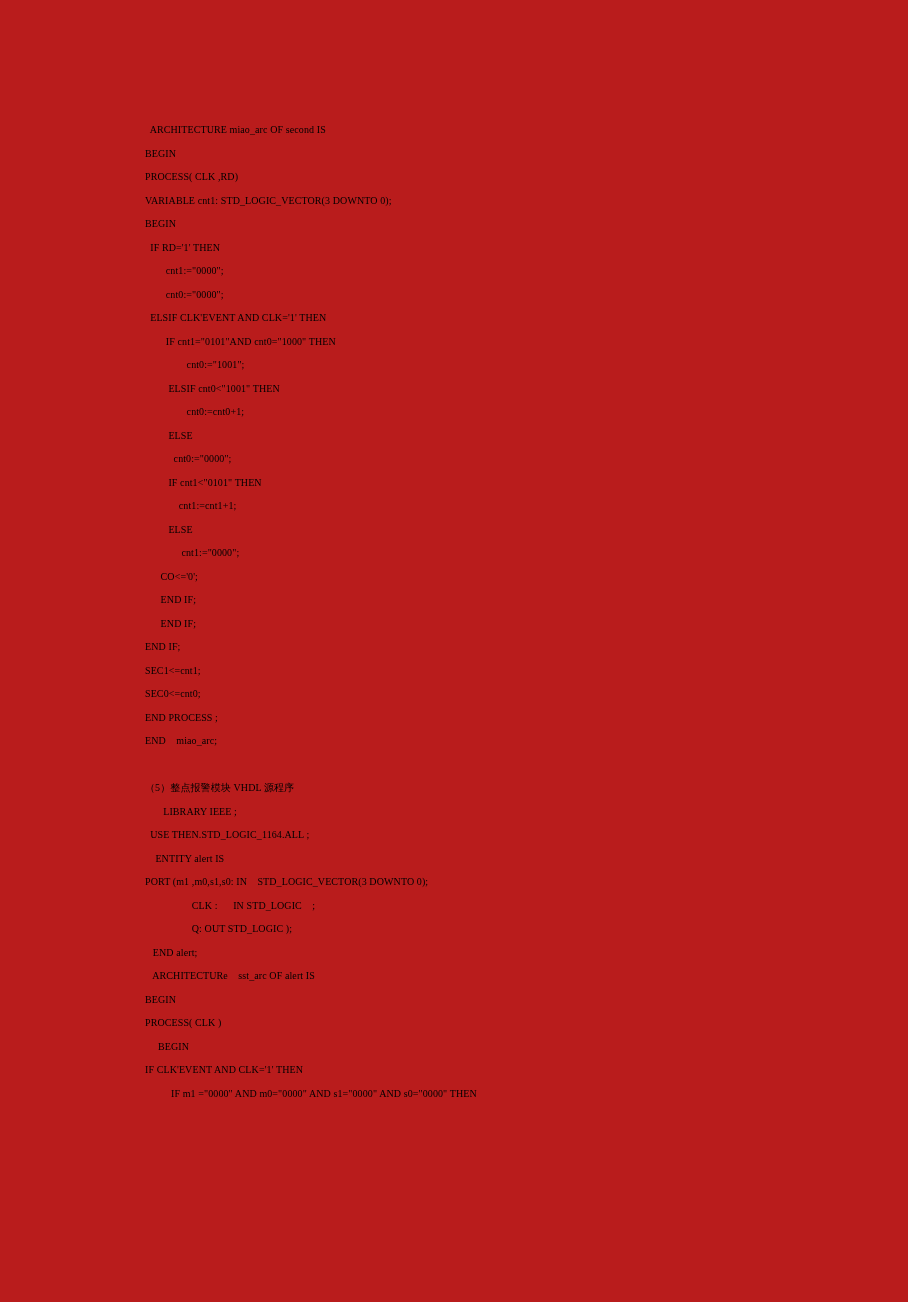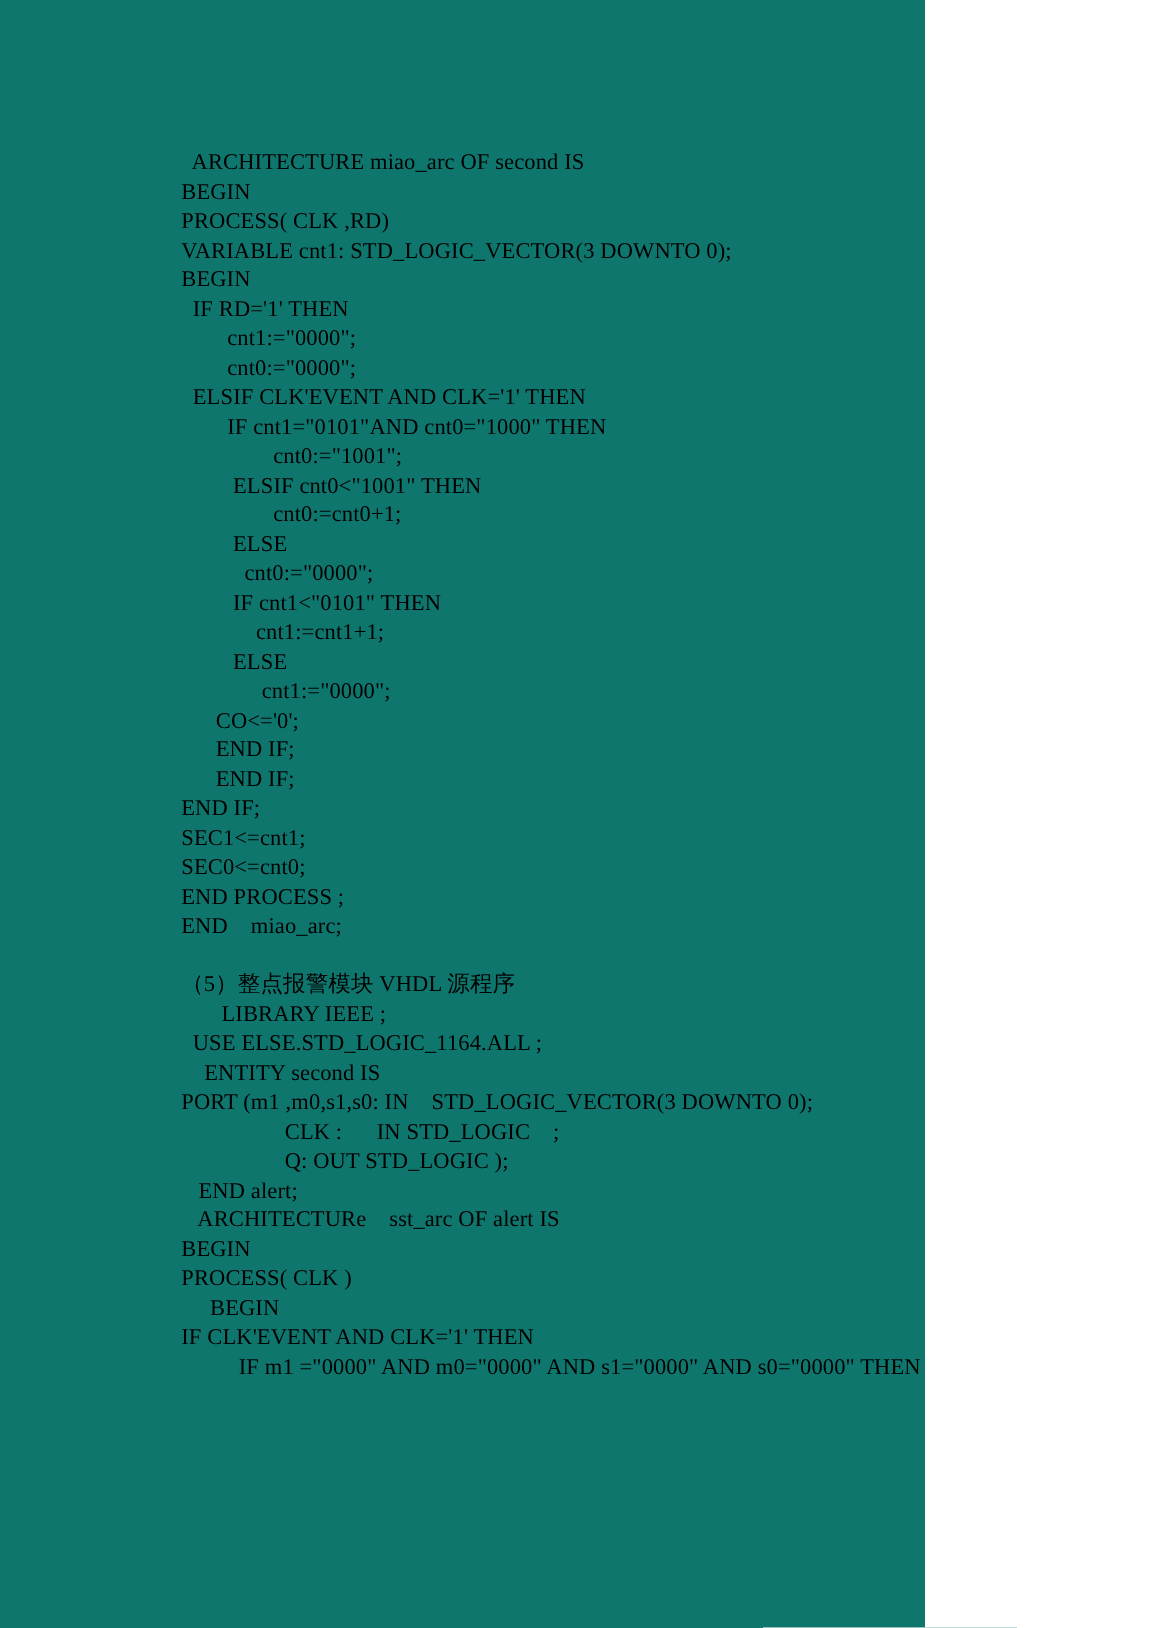--- a/index.html
+++ b/index.html
@@ -2,27 +2,27 @@
 <html><head>
 <meta charset="utf-8">
 <style>
   html, body {
     margin: 0;
     padding: 0;
     background: #ffffff;
     width: 920px;
   }
   .page {
-    width: 740px;
+    width: 908px;
     height: 1302px;
-    background: #0f766e;
+    background: #b91c1c;
     padding: 118px 0 0 145px;
     box-sizing: border-box;
     font-family: "Times New Roman", "SimSun", serif;
-    font-size: 18px;
+    font-size: 10px;
     color: #000;
     line-height: 23.5px;
   }
   .line {
     white-space: pre;
     letter-spacing: 0.1px;
   }
   .blank {
     height: 23.5px;
   }
@@ -55,22 +55,22 @@
       <div class="line">      END IF;</div>
       <div class="line">      END IF;</div>
       <div class="line">END IF;</div>
       <div class="line">SEC1&lt;=cnt1;</div>
       <div class="line">SEC0&lt;=cnt0;</div>
       <div class="line">END PROCESS ;</div>
       <div class="line">END    miao_arc;</div>
       <div class="blank"></div>
       <div class="line">（5）整点报警模块 VHDL 源程序</div>
       <div class="line">       LIBRARY IEEE ;</div>
-      <div class="line">  USE ELSE.STD_LOGIC_1164.ALL ;</div>
-      <div class="line">    ENTITY second IS</div>
+      <div class="line">  USE THEN.STD_LOGIC_1164.ALL ;</div>
+      <div class="line">    ENTITY alert IS</div>
       <div class="line">PORT (m1 ,m0,s1,s0: IN    STD_LOGIC_VECTOR(3 DOWNTO 0);</div>
       <div class="line">                  CLK :      IN STD_LOGIC    ;</div>
       <div class="line">                  Q: OUT STD_LOGIC );</div>
       <div class="line">   END alert;</div>
       <div class="line">   ARCHITECTURe    sst_arc OF alert IS</div>
       <div class="line">BEGIN</div>
       <div class="line">PROCESS( CLK )</div>
       <div class="line">     BEGIN</div>
       <div class="line">IF CLK'EVENT AND CLK='1' THEN</div>
       <div class="line">          IF m1 ="0000" AND m0="0000" AND s1="0000" AND s0="0000" THEN</div>

